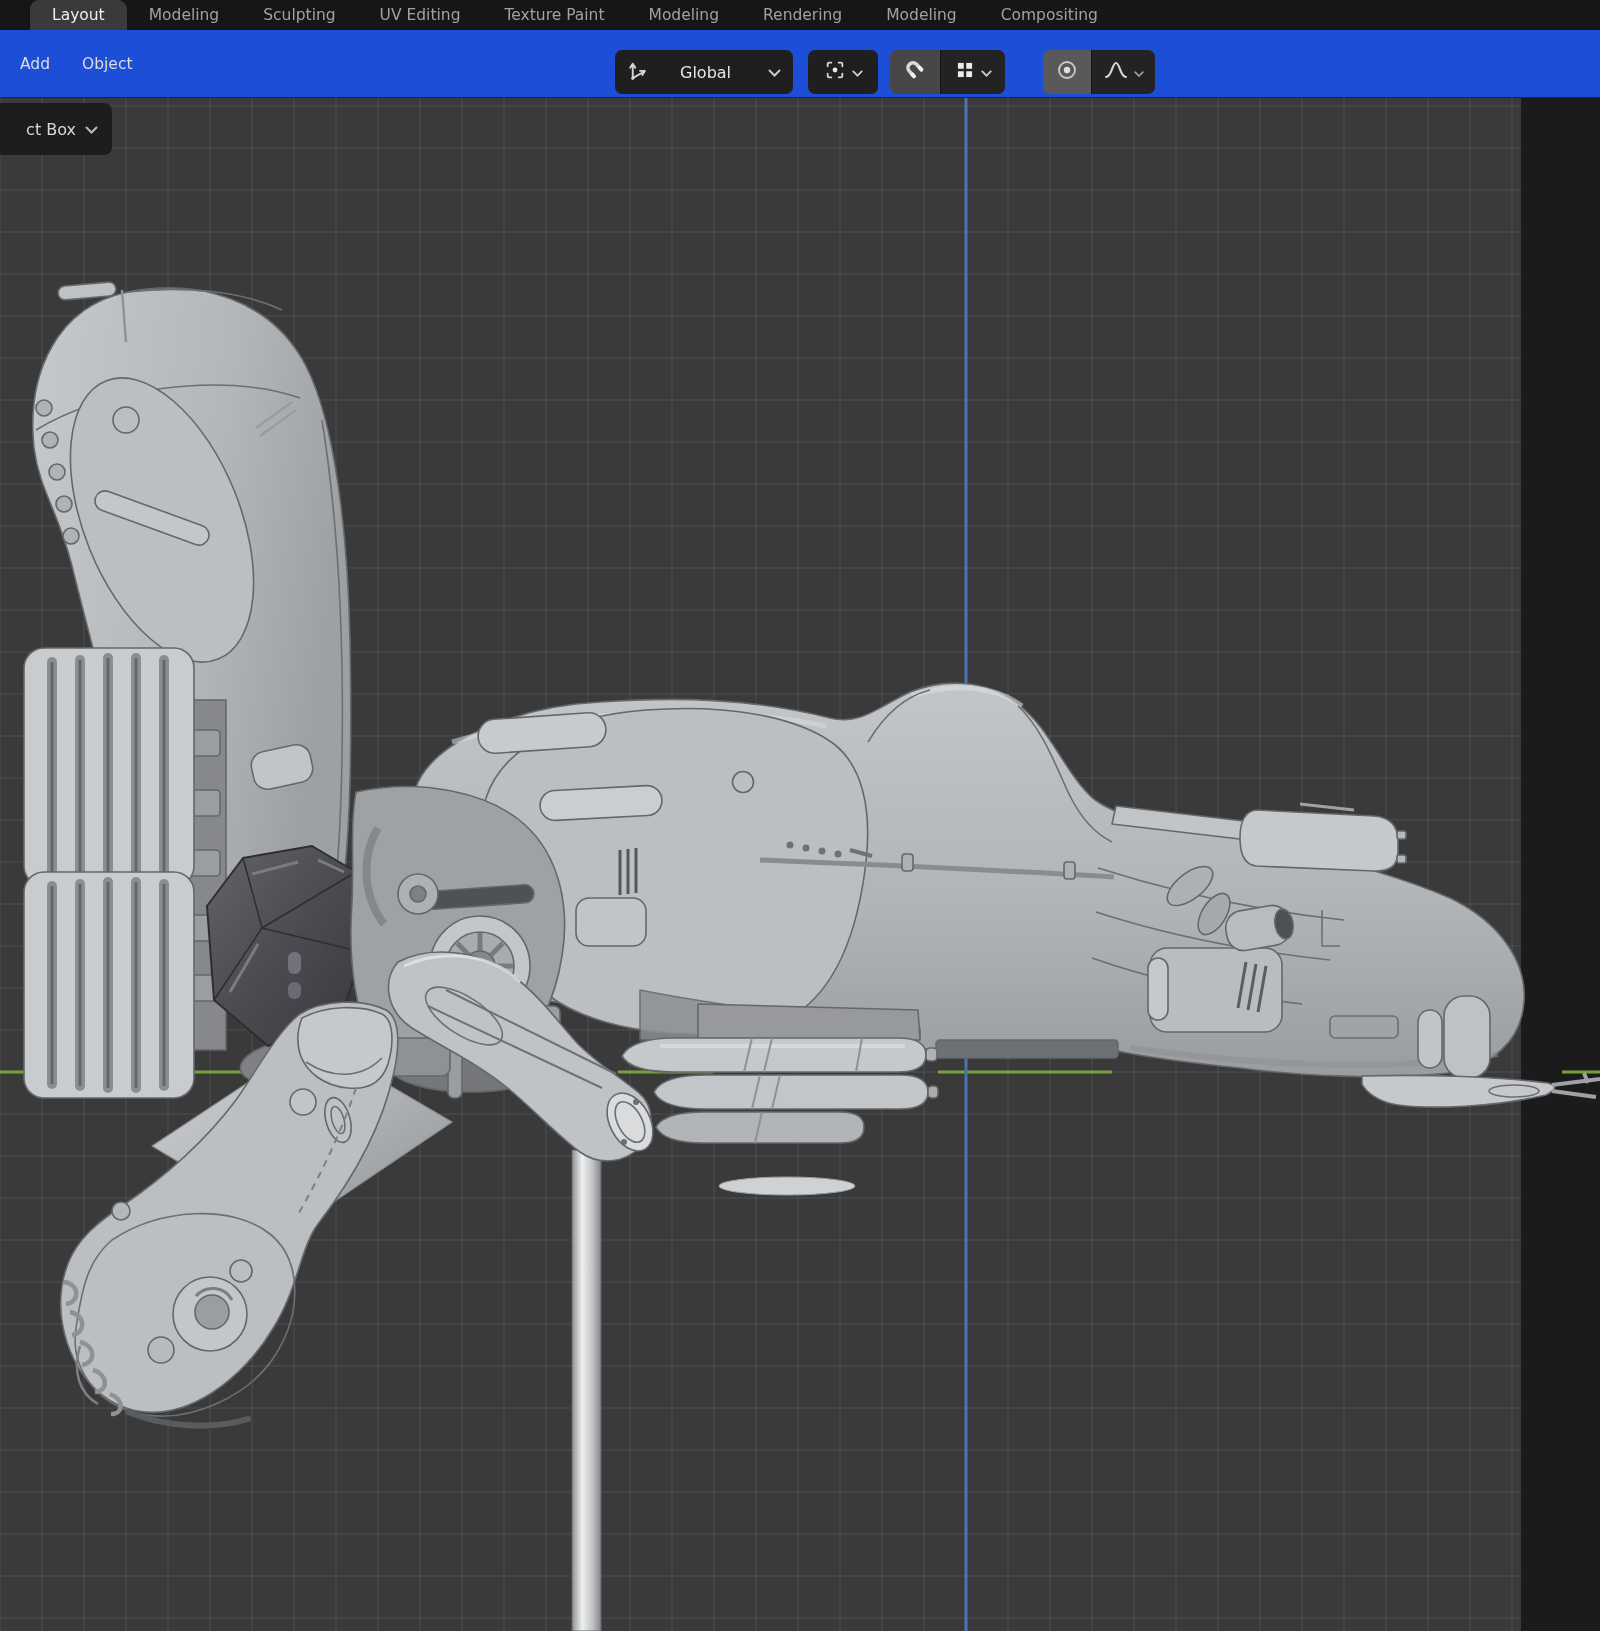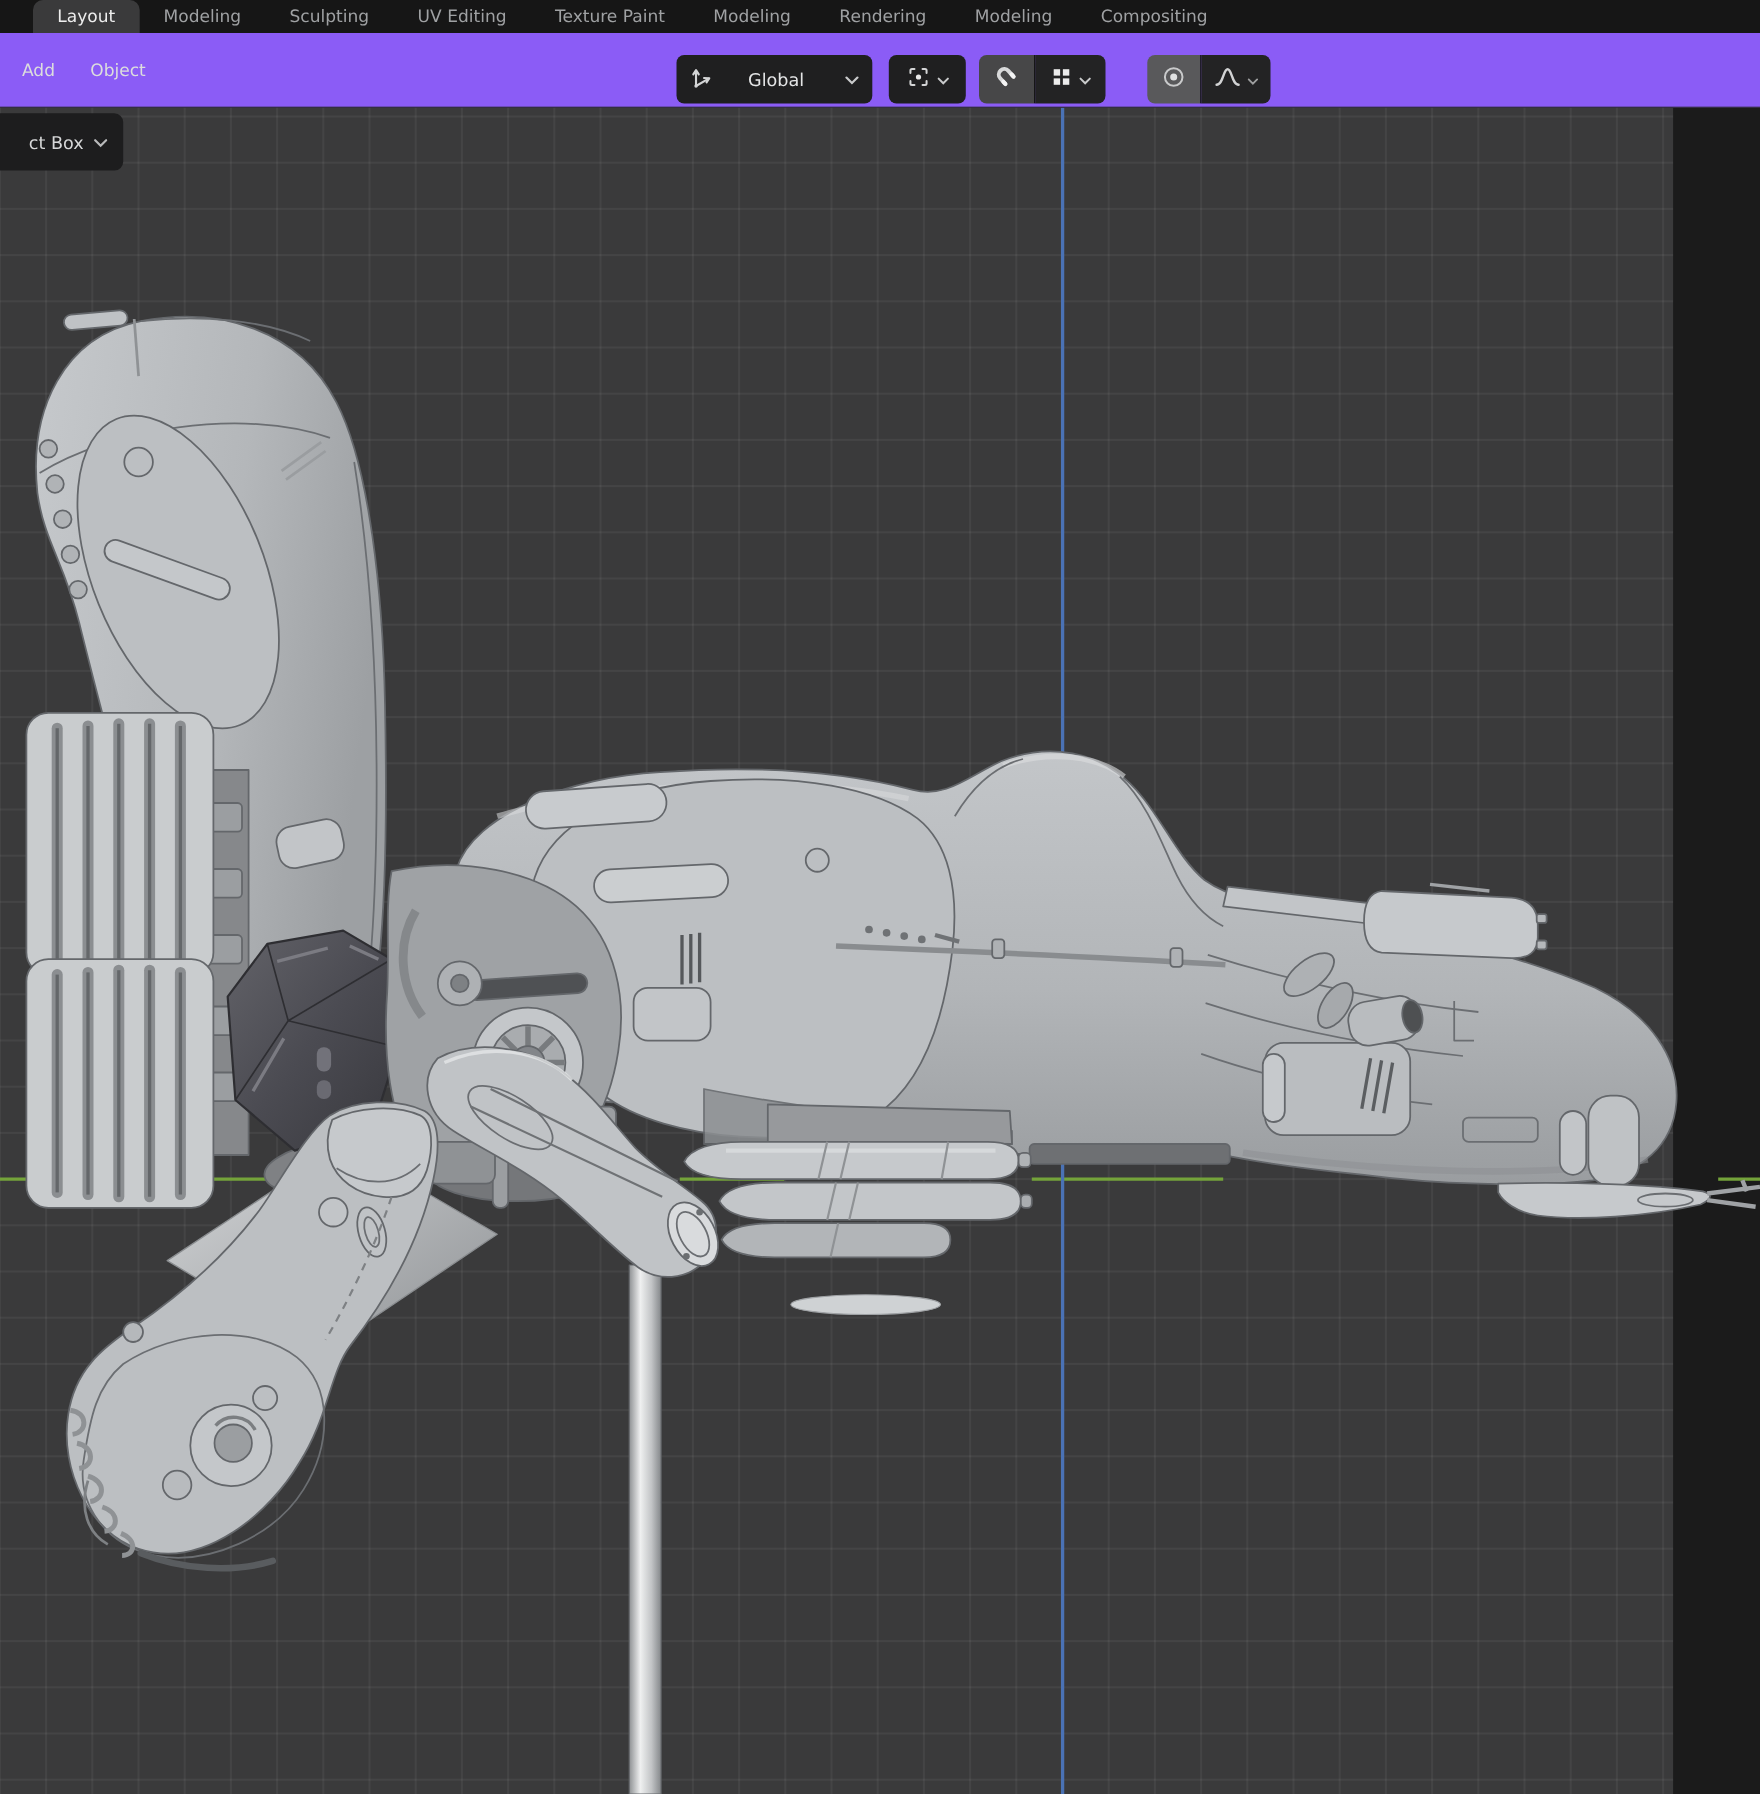--- a/index.html
+++ b/index.html
@@ -15,21 +15,21 @@
     background:#161616;display:flex;align-items:stretch;padding-left:30px;box-sizing:border-box;
   }
   .ws-tab{
     display:flex;align-items:center;padding:0 22px;font-size:15.5px;color:#9fa1a3;
     white-space:nowrap;cursor:default;
   }
   .ws-tab.active{background:#3a3a3b;color:#eeeeee;border-radius:9px 9px 0 0;}
   
   .vp-header{
     position:absolute;left:0;top:30px;width:1600px;height:68px;
-    background:#8b5cf6;border-bottom:1px solid #252526;box-sizing:border-box;
+    background:#1d4ed8;border-bottom:1px solid #252526;box-sizing:border-box;
   }
   .menu-row{position:absolute;left:4px;top:0;height:68px;display:flex;align-items:center;}
   .menu-item{padding:0 16px;font-size:15.5px;color:#dcdddd;}
   .hdr-btn{
     position:absolute;top:20px;height:44px;background:#1f1f20;border-radius:7px;
     display:flex;align-items:center;box-sizing:border-box;color:#e4e5e6;font-size:16px;
   }
   .seg{height:44px;display:flex;align-items:center;justify-content:center;box-sizing:border-box;}
   .seg-left{border-radius:7px 0 0 7px;}
   .seg-right{border-radius:0 7px 7px 0;}

